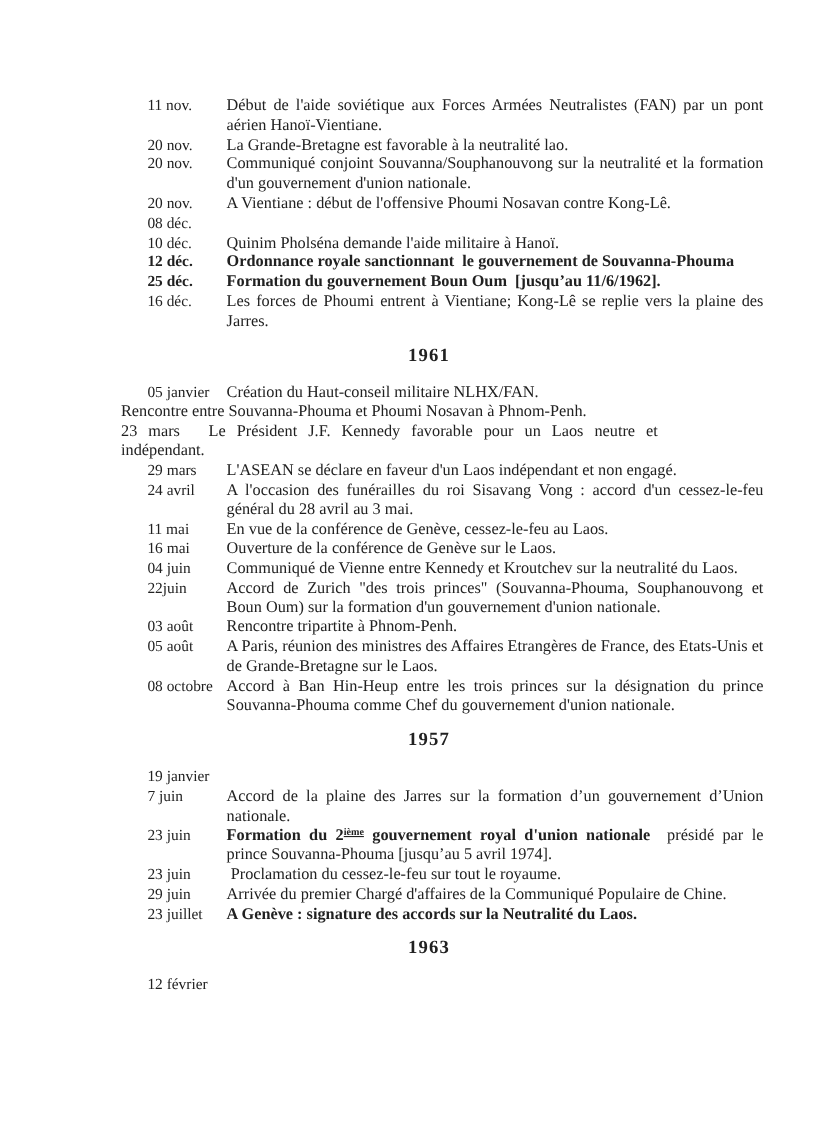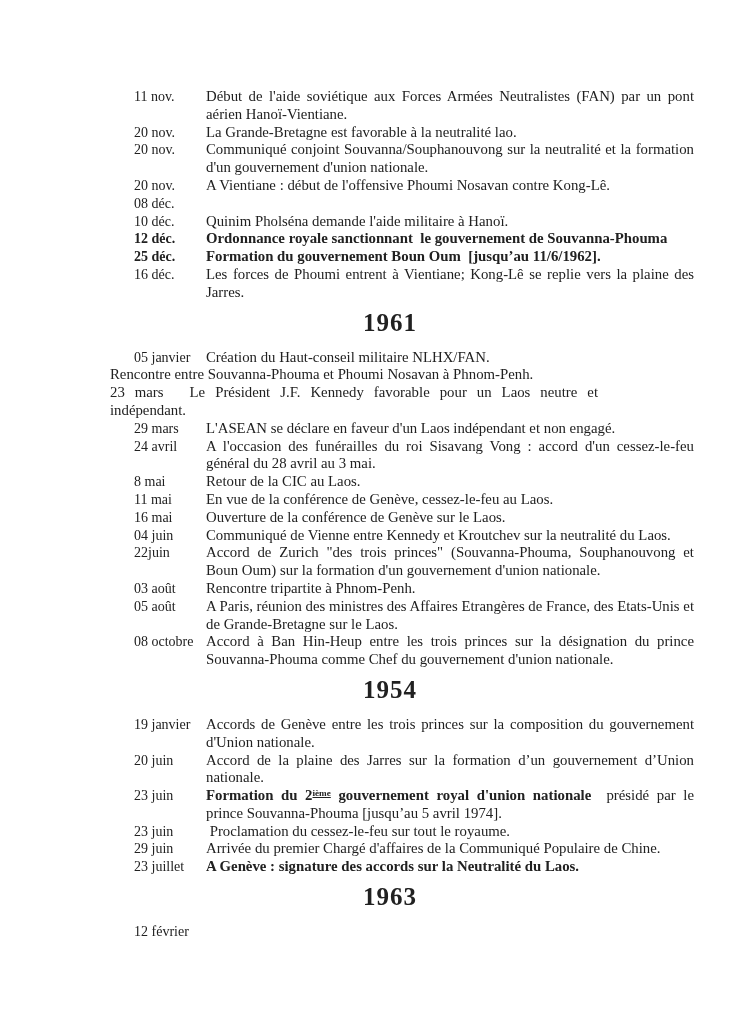--- a/index.html
+++ b/index.html
@@ -25,21 +25,21 @@
   }
   .text {
     flex: none; width: 488px;
     font-size: 14.8px; line-height: 17.8px;
     text-align: justify;
   }
   .year {
     width: 560px;
     text-align: center;
     font-weight: bold;
-    font-size: 25px;
+    font-size: 17px;
     line-height: 26px;
     letter-spacing: 1px;
     margin: 8px 0 13px 0;
   }
   .b { font-weight: bold; }
   sup.sp {
     font-size: 62%;
     vertical-align: baseline;
     position: relative;
     top: -0.45em;
@@ -98,24 +98,20 @@
       </div>
       <div class="entry">
         <div class="date"><span>29 mars</span></div>
         <div class="text"><span>L'ASEAN se déclare en faveur d'un Laos indépendant et non engagé.</span></div>
       </div>
       <div class="entry">
         <div class="date"><span>24 avril</span></div>
         <div class="text"><span>A l'occasion des funérailles du roi Sisavang Vong : accord d'un cessez-le-feu général du 28 avril au 3 mai.</span></div>
       </div>
       <div class="entry">
-        <div class="date"><span>8 mai</span></div>
-        <div class="text"><span>Retour de la CIC au Laos.</span></div>
-      </div>
-      <div class="entry">
         <div class="date"><span>11 mai</span></div>
         <div class="text"><span>En vue de la conférence de Genève, cessez-le-feu au Laos.</span></div>
       </div>
       <div class="entry">
         <div class="date"><span>16 mai</span></div>
         <div class="text"><span>Ouverture de la conférence de Genève sur le Laos.</span></div>
       </div>
       <div class="entry">
         <div class="date"><span>04 juin</span></div>
         <div class="text"><span>Communiqué de Vienne entre Kennedy et Kroutchev sur la neutralité du Laos.</span></div>
@@ -129,27 +125,26 @@
         <div class="text"><span>Rencontre tripartite à Phnom-Penh.</span></div>
       </div>
       <div class="entry">
         <div class="date"><span>05 août</span></div>
         <div class="text"><span>A Paris, réunion des ministres des Affaires Etrangères de France, des Etats-Unis et de Grande-Bretagne sur le Laos.</span></div>
       </div>
       <div class="entry">
         <div class="date"><span>08 octobre</span></div>
         <div class="text"><span>Accord à Ban Hin-Heup entre les trois princes sur la désignation du prince Souvanna-Phouma comme Chef du gouvernement d'union nationale.</span></div>
       </div>
-      <div class="year">1954</div>
+      <div class="year">1957</div>
       <div class="entry">
         <div class="date"><span>19 janvier</span></div>
-        <div class="text"><span>Accords de Genève entre les trois princes sur la composition du gouvernement d'Union nationale.</span></div>
       </div>
       <div class="entry">
-        <div class="date"><span>20 juin</span></div>
+        <div class="date"><span>7 juin</span></div>
         <div class="text"><span>Accord de la plaine des Jarres sur la formation d’un gouvernement d’Union nationale.</span></div>
       </div>
       <div class="entry">
         <div class="date"><span>23 juin</span></div>
         <div class="text"><span class="b">Formation du 2</span><sup class="sp b">ième</sup><span class="b"> gouvernement royal d'union nationale</span><span>&nbsp; présidé par le prince Souvanna-Phouma [jusqu’au 5 avril 1974].</span></div>
       </div>
       <div class="entry">
         <div class="date"><span>23 juin</span></div>
         <div class="text"><span>&nbsp;Proclamation du cessez-le-feu sur tout le royaume.</span></div>
       </div>

